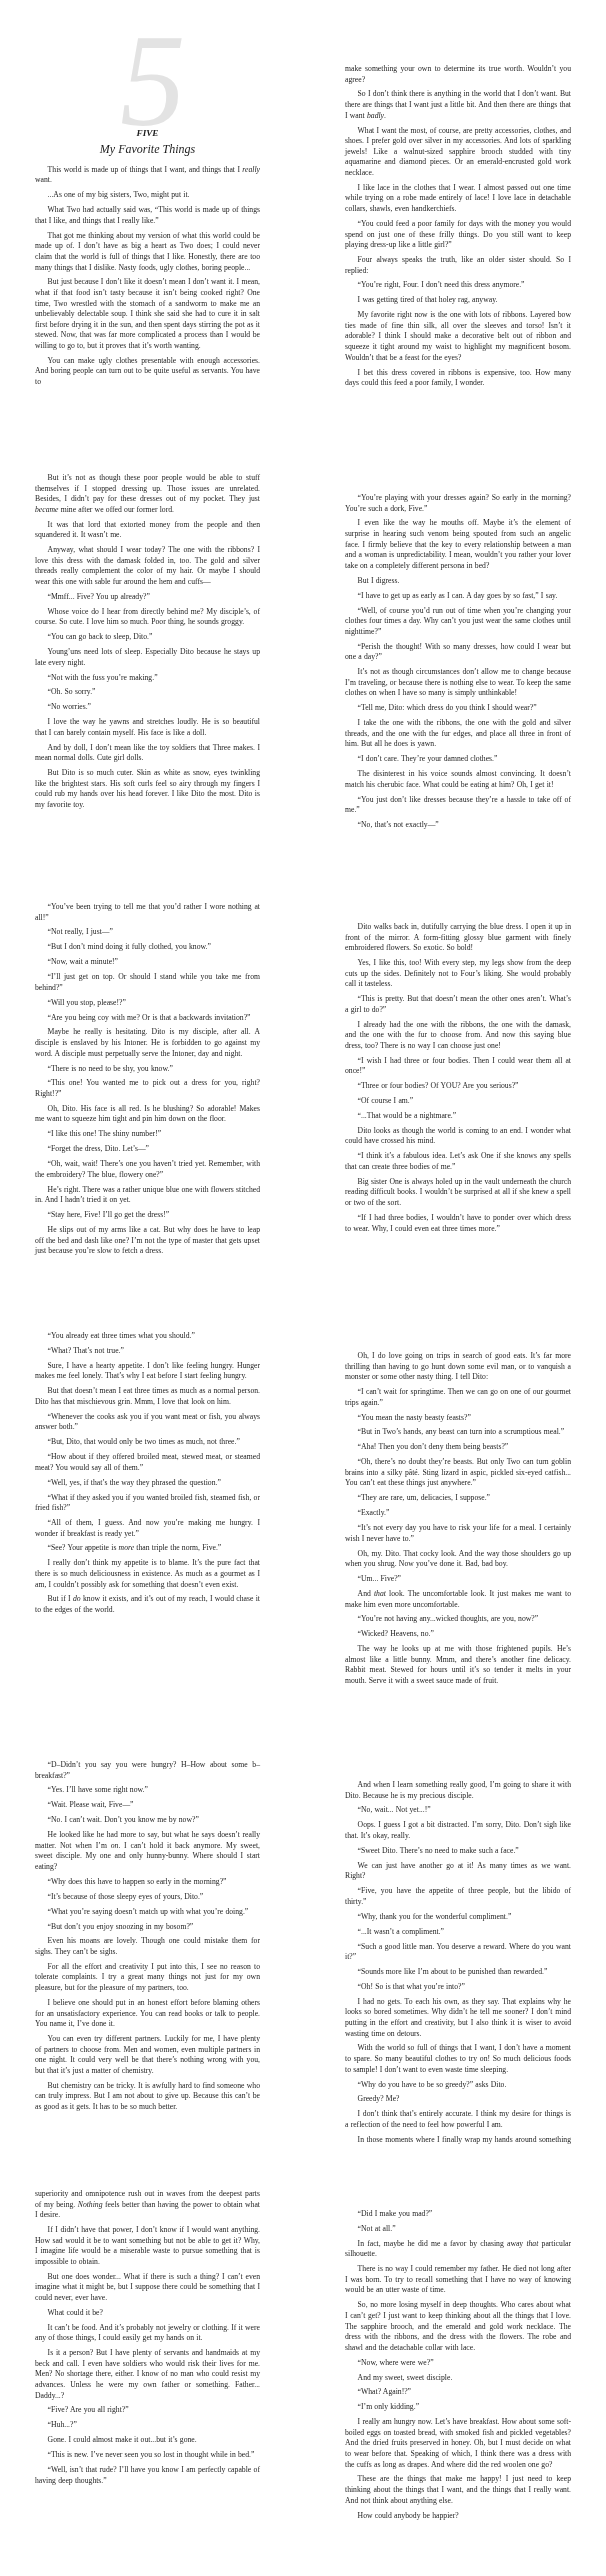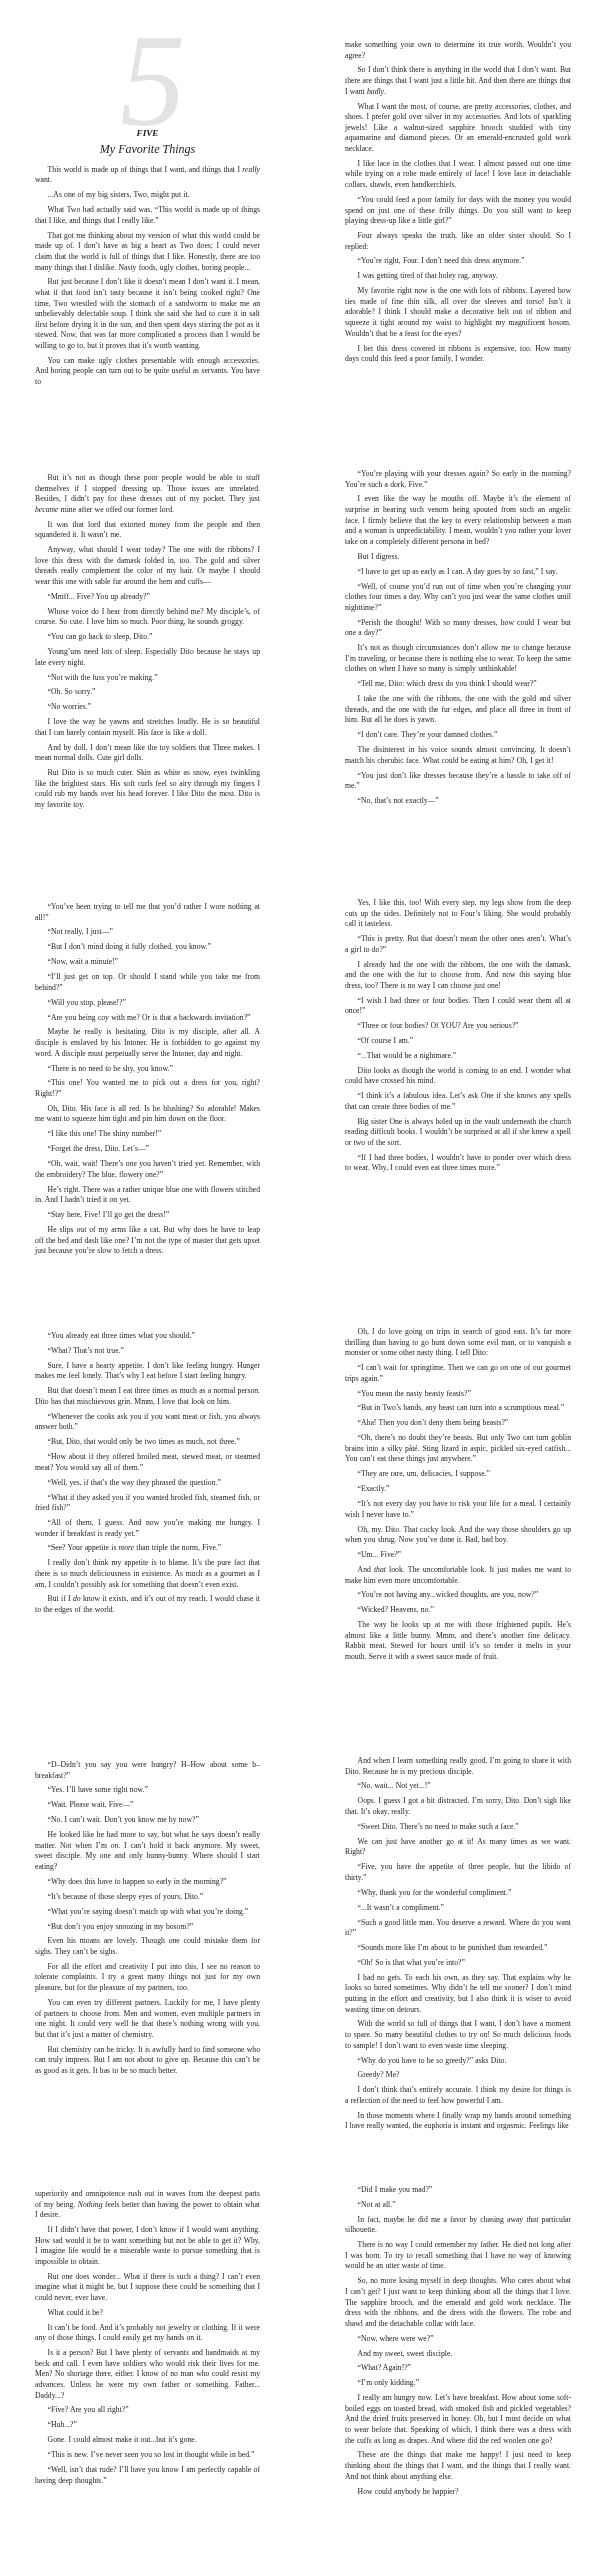--- a/index.html
+++ b/index.html
@@ -13,21 +13,21 @@
     overflow: hidden;
   }
   .page {
     position: relative;
     box-sizing: border-box;
     font-family: "Liberation Serif", "DejaVu Serif", serif;
     color: #1c1c1c;
     overflow: hidden;
   }
   .page.left  { padding: 44px 43px 0 35px; }
-  .page.right { padding: 40px 35px 0 42px; }
+  .page.right { padding: 40px 35px 0 42px; margin-top: 24px; }
   .page.first { padding-top: 56px; }
   .page p {
     margin: 0 0 4.3px 0;
     font-size: 7.7px;
     line-height: 10.6px;
     text-align: justify;
     text-indent: 12.6px;
     word-spacing: 0.3px;
   }
   .page p.noindent { text-indent: 0; }
@@ -140,20 +140,21 @@
       <p>“This one! You wanted me to pick out a dress for you, right? Right!?”</p>
       <p>Oh, Dito. His face is all red. Is he blushing? So adorable! Makes me want to squeeze him tight and pin him down on the floor.</p>
       <p>“I like this one! The shiny number!”</p>
       <p>“Forget the dress, Dito. Let’s—”</p>
       <p>“Oh, wait, wait! There’s one you haven’t tried yet. Remember, with the embroidery? The blue, flowery one?”</p>
       <p>He’s right. There was a rather unique blue one with flowers stitched in. And I hadn’t tried it on yet.</p>
       <p>“Stay here, Five! I’ll go get the dress!”</p>
       <p>He slips out of my arms like a cat. But why does he have to leap off the bed and dash like one? I’m not the type of master that gets upset just because you’re slow to fetch a dress.</p>
     </div>
     <div class="page right">
+      <p>Dito walks back in, dutifully carrying the blue dress. I open it up in front of the mirror. A form-fitting glossy blue garment with finely embroidered flowers. So exotic. So bold!</p>
       <p>Yes, I like this, too! With every step, my legs show from the deep cuts up the sides. Definitely not to Four’s liking. She would probably call it tasteless.</p>
       <p>“This is pretty. But that doesn’t mean the other ones aren’t. What’s a girl to do?”</p>
       <p>I already had the one with the ribbons, the one with the damask, and the one with the fur to choose from. And now this saying blue dress, too? There is no way I can choose just one!</p>
       <p>“I wish I had three or four bodies. Then I could wear them all at once!”</p>
       <p>“Three or four bodies? Of YOU? Are you serious?”</p>
       <p>“Of course I am.”</p>
       <p>“...That would be a nightmare.”</p>
       <p>Dito looks as though the world is coming to an end. I wonder what could have crossed his mind.</p>
       <p>“I think it’s a fabulous idea. Let’s ask One if she knows any spells that can create three bodies of me.”</p>
       <p>Big sister One is always holed up in the vault underneath the church reading difficult books. I wouldn’t be surprised at all if she knew a spell or two of the sort.</p>
@@ -196,20 +197,21 @@
       <p>“Yes. I’ll have some right now.”</p>
       <p>“Wait. Please wait, Five—”</p>
       <p>“No. I can’t wait. Don’t you know me by now?”</p>
       <p>He looked like he had more to say, but what he says doesn’t really matter. Not when I’m <em>on</em>. I can’t hold it back anymore. My sweet, sweet disciple. My one and only hunny-bunny. Where should I start eating?</p>
       <p>“Why does this have to happen so early in the morning?”</p>
       <p>“It’s because of those sleepy eyes of yours, Dito.”</p>
       <p>“What you’re saying doesn’t match up with what you’re doing.”</p>
       <p>“But don’t you enjoy snoozing in my bosom?”</p>
       <p>Even his moans are lovely. Though one could mistake them for sighs. They can’t be sighs.</p>
       <p>For all the effort and creativity I put into this, I see no reason to tolerate complaints. I try a great many things not just for my own pleasure, but for the pleasure of my partners, too.</p>
+      <p>I believe one should put in an honest effort before blaming others for an unsatisfactory experience. You can read books or talk to people. You name it, I’ve done it.</p>
       <p>You can even try different partners. Luckily for me, I have plenty of partners to choose from. Men and women, even multiple partners in one night. It could very well be that there’s nothing wrong with you, but that it’s just a matter of chemistry.</p>
       <p>But chemistry can be tricky. It is awfully hard to find someone who can truly impress. But I am not about to give up. Because this can’t be as good as it gets. It has to be so much better.</p>
     </div>
     <div class="page right">
       <p>And when I learn something really good, I’m going to share it with Dito. Because he is my precious disciple.</p>
       <p>“No, wait... Not yet...!”</p>
       <p>Oops. I guess I got a bit distracted. I’m sorry, Dito. Don’t sigh like that. It’s okay, really.</p>
       <p>“Sweet Dito. There’s no need to make such a face.”</p>
       <p>We can just have another go at it! As many times as we want. Right?</p>
       <p>“Five, you have the appetite of three people, but the libido of thirty.”</p>

